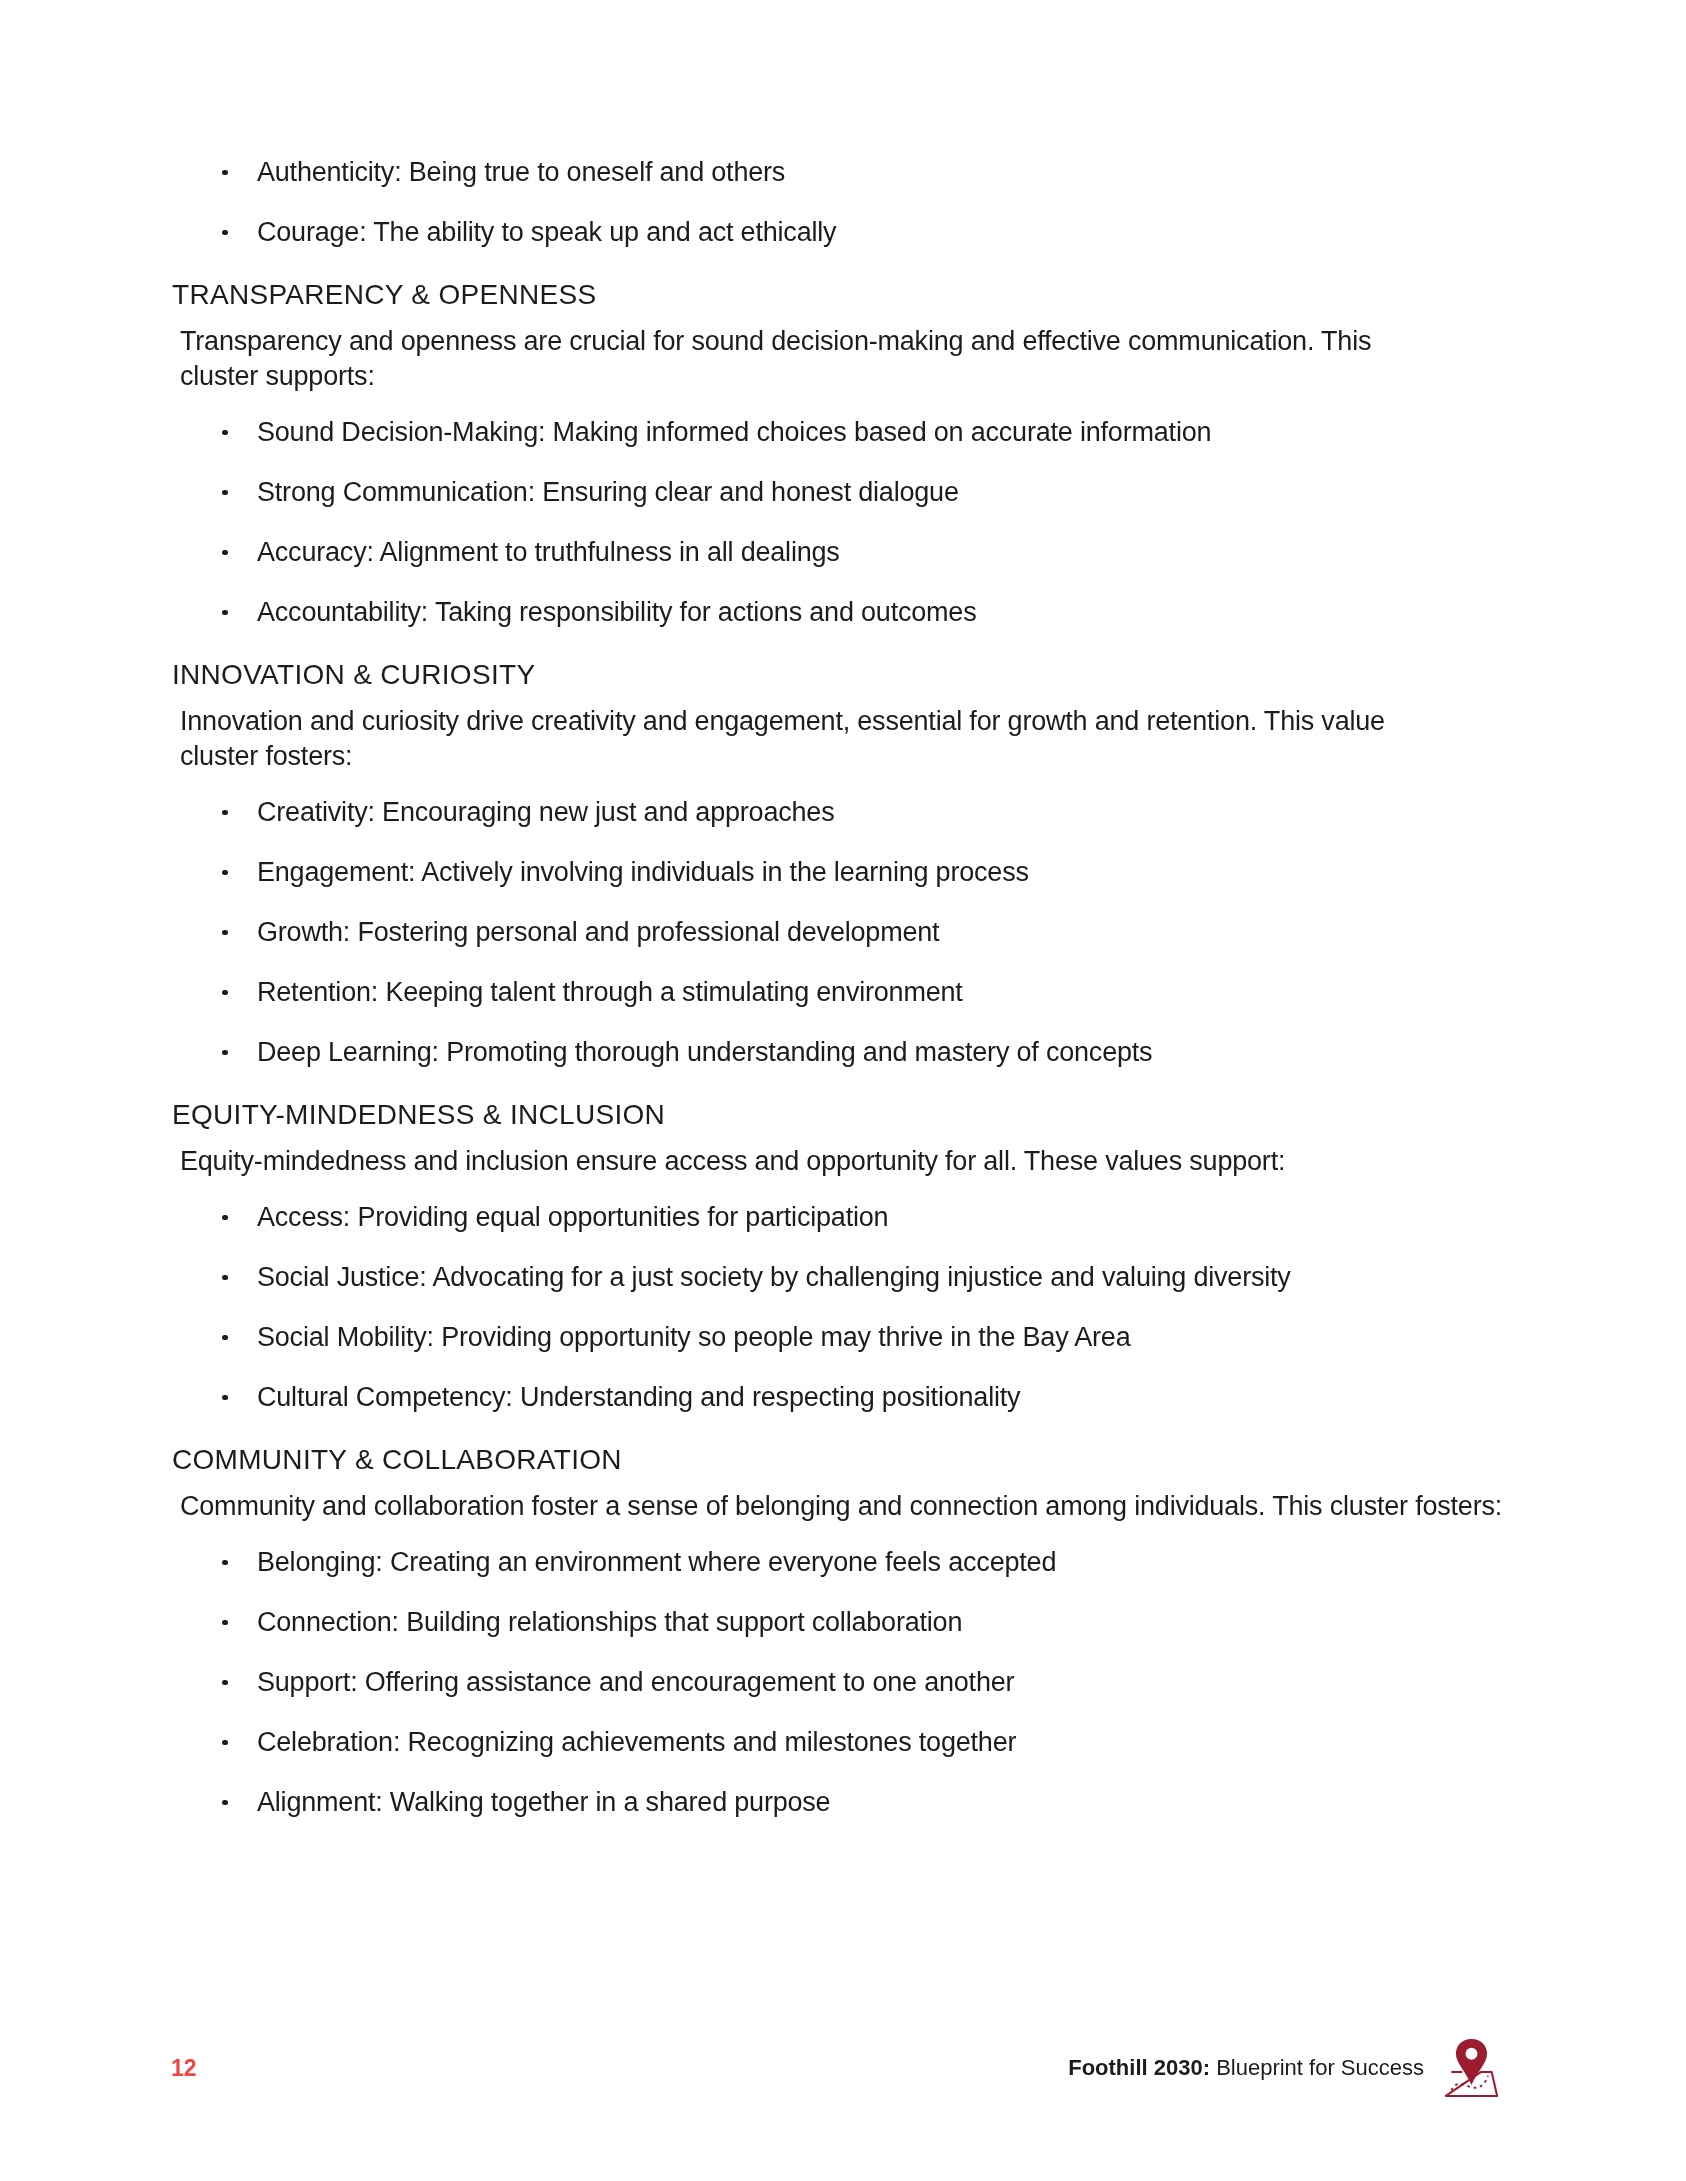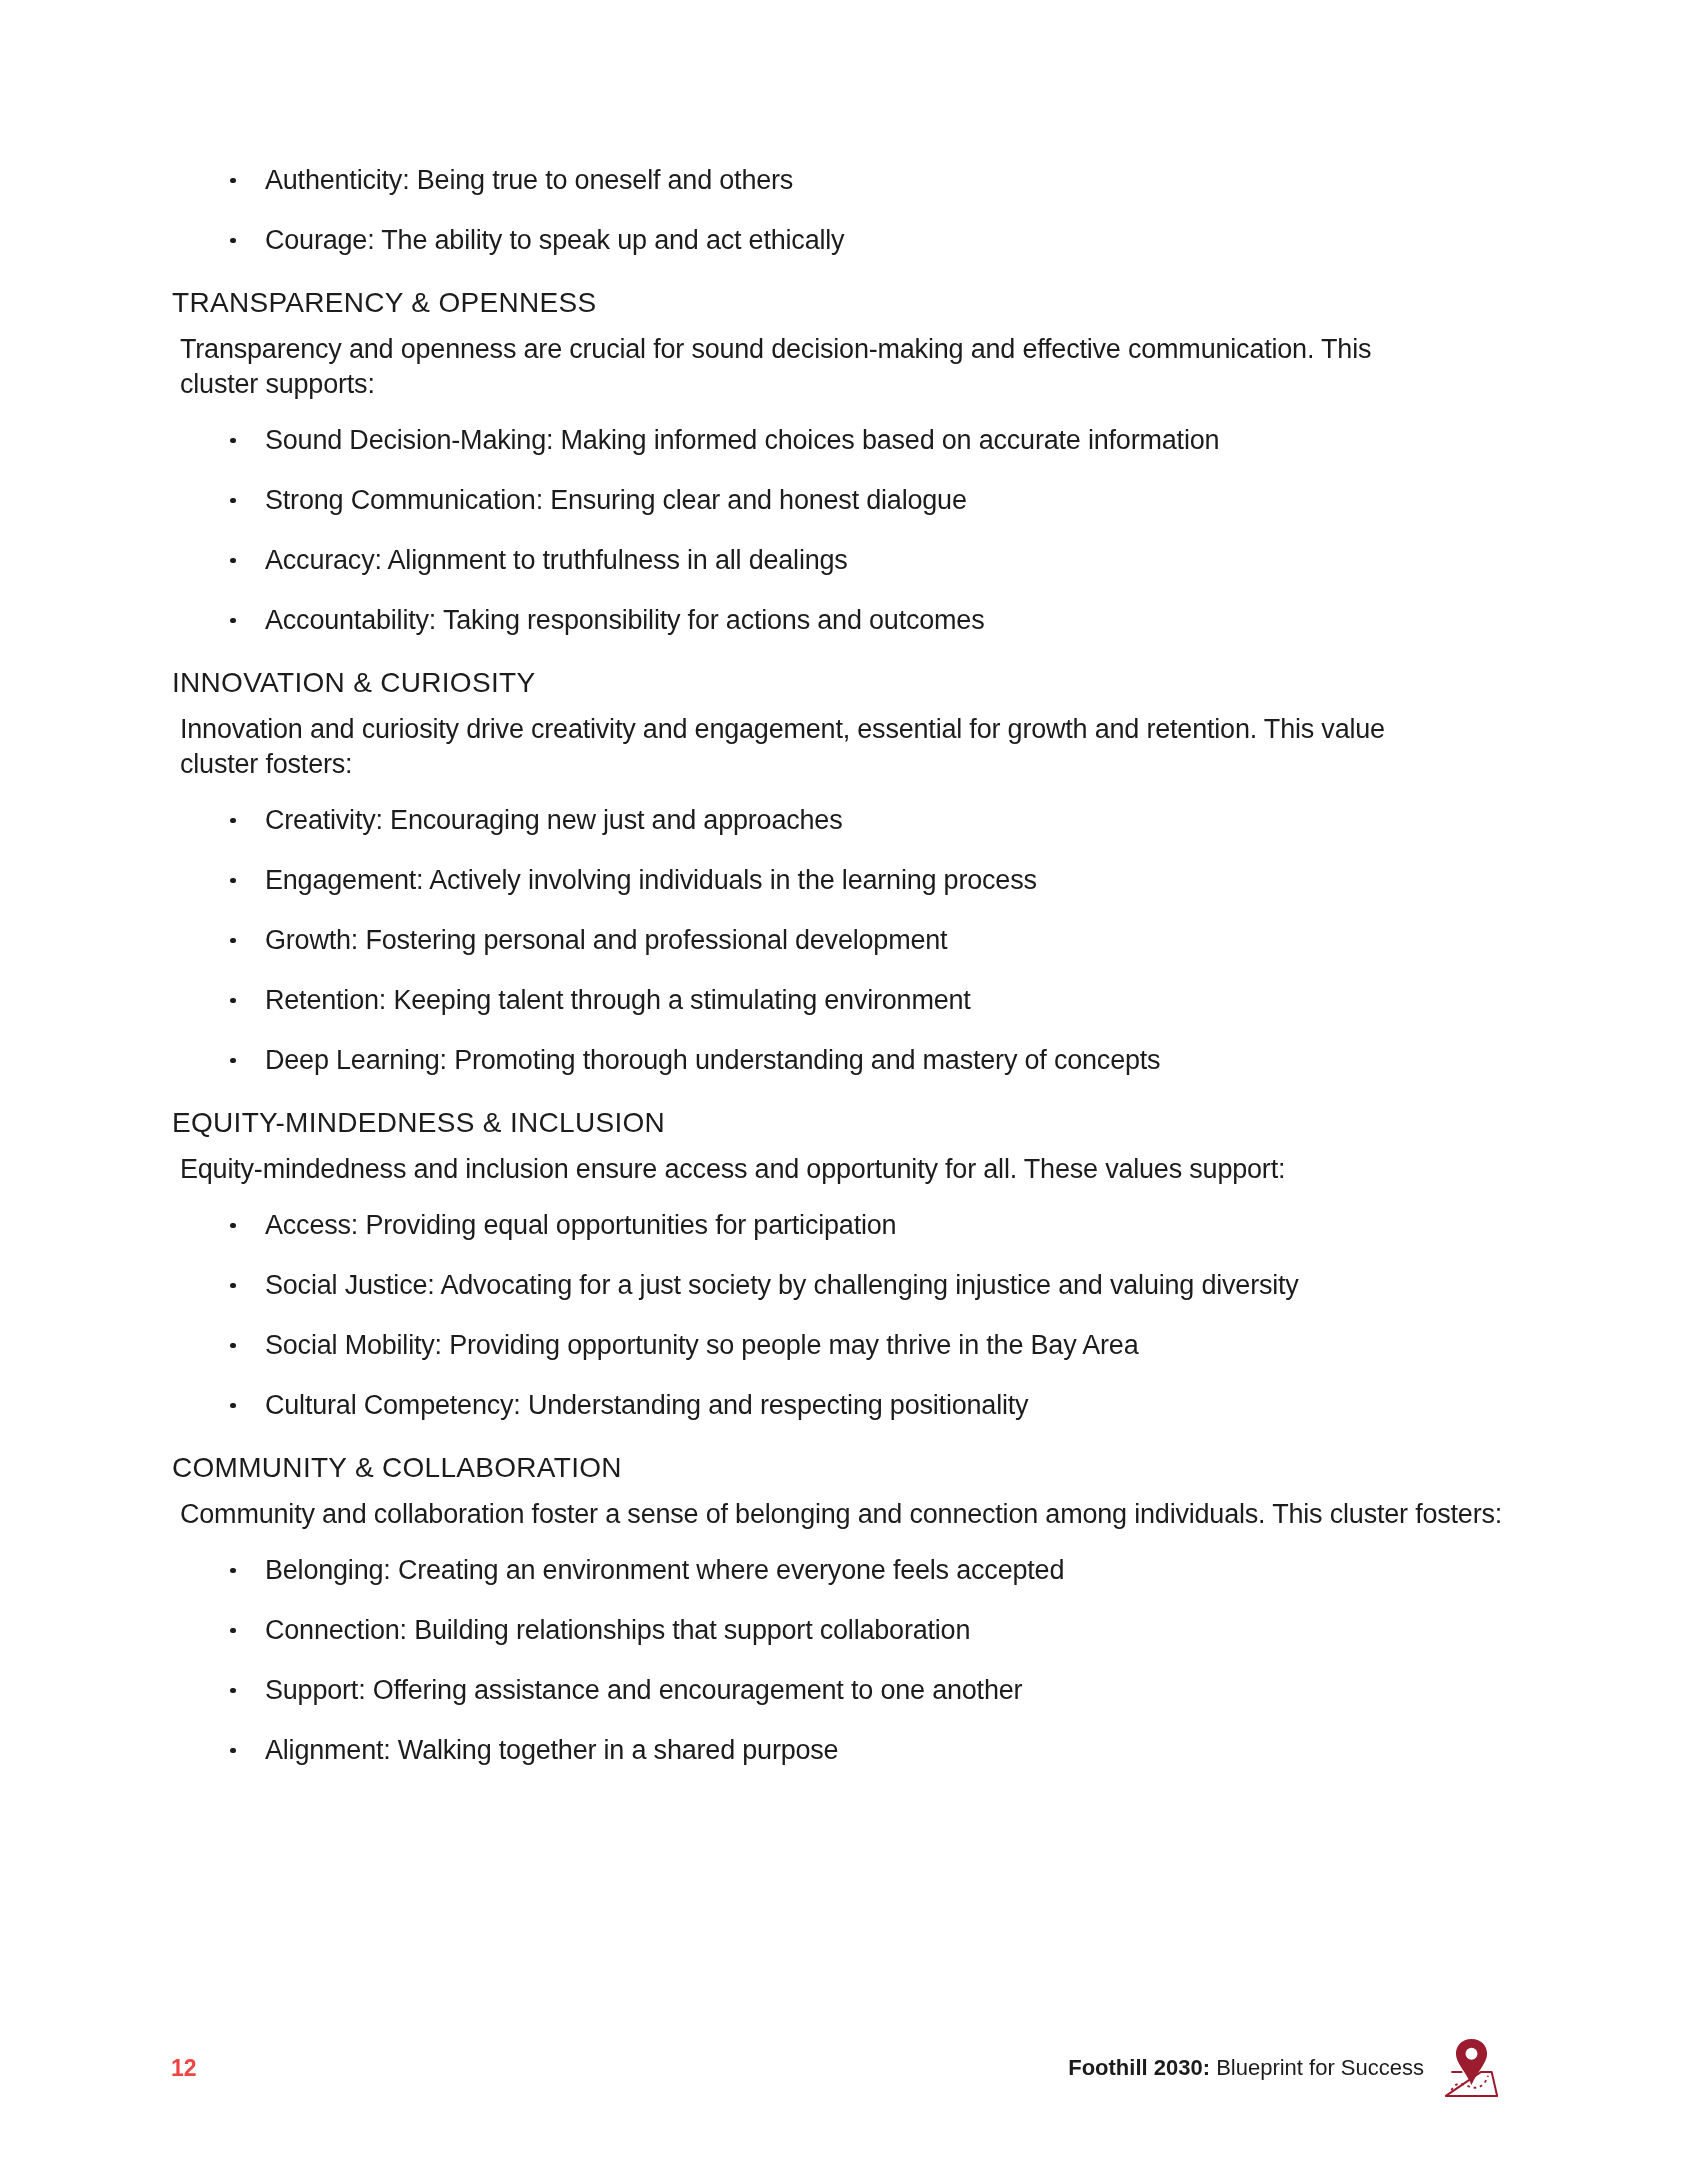--- a/index.html
+++ b/index.html
@@ -1,21 +1,21 @@
 <!DOCTYPE html>
 <html style="font-size:14.7px"><head>
   <meta charset="utf-8">
   <style>
     html, body { margin: 0; padding: 0; background: #ffffff; }
     body {
       width: 1686px; height: 2182px; position: relative; overflow: hidden;
       font-family: "Liberation Sans", sans-serif; color: #1c1c1c;
     }
     .page { position: absolute; left: 172px; top: 156px; width: 1359px; }
-    .bullet-list { list-style: none; margin: 8px; padding: 0; }
+    .bullet-list { list-style: none; margin: 0; padding: 0; }
     .bullet-item {
       position: relative; padding-left: 85px; font-size: 27px; line-height: 33px;
       margin-bottom: 27px; letter-spacing: -0.2px;
     }
     .bullet-dot {
       position: absolute; left: 50px; top: 13.8px; width: 5.5px; height: 5.5px; border-radius: 50%;
       background: #1c1c1c;
     }
     .section { margin-top: 0; }
     .section-heading {
@@ -80,20 +80,21 @@
     </ul>
   </div>
 
   <div class="section">
     <h2 class="section-heading">COMMUNITY &amp; COLLABORATION</h2>
     <p class="section-intro">Community and collaboration foster a sense of belonging and connection among individuals. This cluster fosters:</p>
     <ul class="bullet-list">
       <li class="bullet-item"><span class="bullet-dot"></span><span>Belonging: Creating an environment where everyone feels accepted</span></li>
       <li class="bullet-item"><span class="bullet-dot"></span><span>Connection: Building relationships that support collaboration</span></li>
       <li class="bullet-item"><span class="bullet-dot"></span><span>Support: Offering assistance and encouragement to one another</span></li>
+      <li class="bullet-item"><span class="bullet-dot"></span><span>Celebration: Recognizing achievements and milestones together</span></li>
       <li class="bullet-item"><span class="bullet-dot"></span><span>Alignment: Walking together in a shared purpose</span></li>
     </ul>
   </div>
 </div>
 
 <div class="footer-page-number">12</div>
 <div class="footer-title"><b>Foothill 2030:</b><span> Blueprint for Success</span></div>
 <svg class="footer-icon" viewBox="0 0 60 66">
   <path d="M8 38 L20 38 M40 38 L52 38 L58 64 L2 64 Z" fill="none" stroke="#9b1c2e" stroke-width="2.2" stroke-linejoin="round"></path>
   <path d="M8 58 C14 46, 22 52, 28 54 C36 57, 44 54, 48 42" fill="none" stroke="#9b1c2e" stroke-width="2" stroke-dasharray="3 4"></path>

